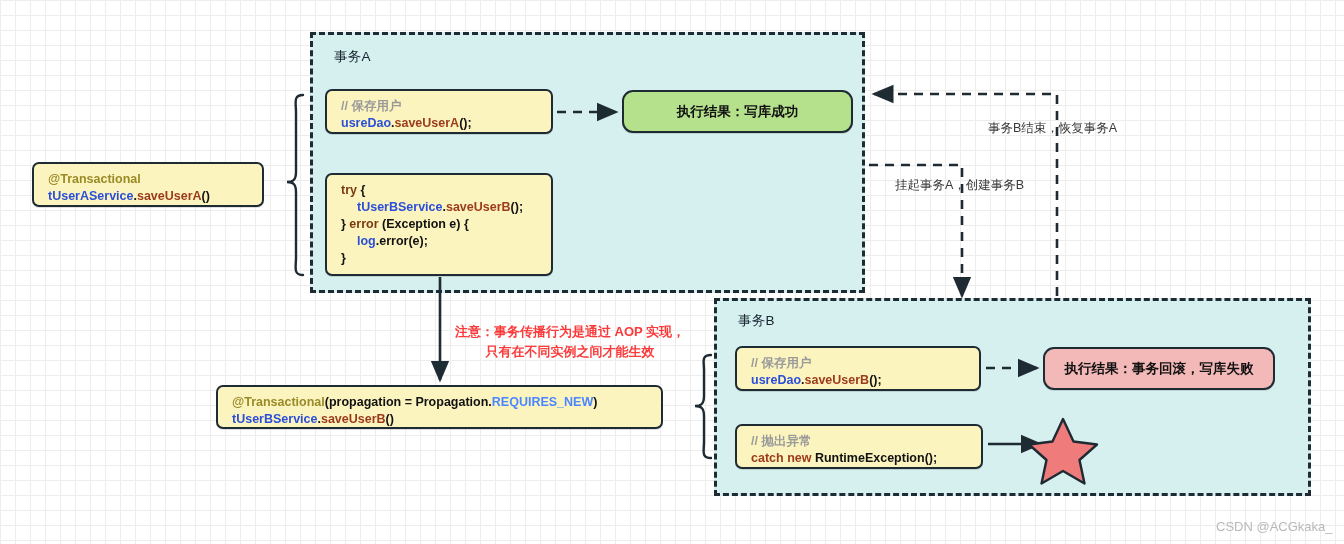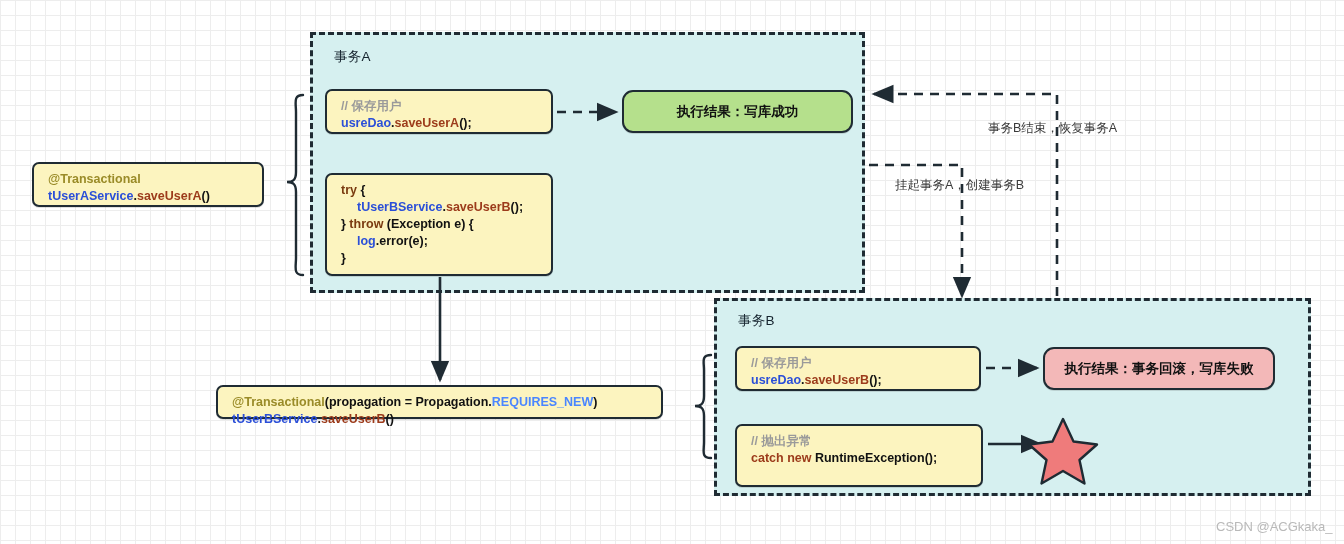--- a/index.html
+++ b/index.html
@@ -120,48 +120,52 @@
   </div>
 
   <div class="code" style="left:325px;top:89px;width:228px;height:45px;">
     <div class="cmt">// 保存用户</div>
     <div><span class="blue">usreDao</span><span>.</span><span class="brown">saveUserA</span><span>();</span></div>
   </div>
 
   <div class="code" style="left:325px;top:173px;width:228px;height:103px;">
     <div><span class="kw">try</span><span> {</span></div>
     <div><span class="ind"></span><span class="blue">tUserBService</span><span>.</span><span class="brown">saveUserB</span><span>();</span></div>
-    <div><span>} </span><span class="kw">throw</span><span> (Exception e) {</span></div>
+    <div><span>} </span><span class="kw">error</span><span> (Exception e) {</span></div>
     <div><span class="ind"></span><span class="blue">log</span><span>.error(e);</span></div>
     <div><span>}</span></div>
   </div>
 
   <div class="result green" style="left:622px;top:90px;width:231px;height:43px;">
     <span>执行结果：写库成功</span>
   </div>
 
-  <div class="code" style="left:216px;top:385px;width:447px;height:34px;">
+  <div class="code" style="left:216px;top:385px;width:447px;height:44px;">
     <div><span class="olive">@Transactional</span><span>(</span><span>propagation</span><span> = </span><span>Propagation.</span><span class="lblue">REQUIRES_NEW</span><span>)</span></div>
     <div><span class="blue">tUserBService</span><span>.</span><span class="brown">saveUserB</span><span>()</span></div>
   </div>
 
   <div class="code" style="left:735px;top:346px;width:246px;height:45px;">
     <div class="cmt">// 保存用户</div>
     <div><span class="blue">usreDao</span><span>.</span><span class="brown">saveUserB</span><span>();</span></div>
   </div>
 
-  <div class="code" style="left:735px;top:424px;width:248px;height:63px;">
+  <div class="code" style="left:735px;top:424px;width:248px;height:45px;">
     <div class="cmt">// 抛出异常</div>
     <div><span class="brown">catch new</span><span> RuntimeException();</span></div>
   </div>
 
   <div class="result pink" style="left:1043px;top:347px;width:232px;height:43px;justify-content:center;">
     <span>执行结果：事务回滚，写库失败</span>
   </div>
 
+  <div class="note-red" style="left:448px;top:322px;width:244px;">
+    <div>注意：事务传播行为是通过 AOP 实现，</div>
+    <div>只有在不同实例之间才能生效</div>
+  </div>
 
   <div class="note-gray" style="left:988px;top:120px;">事务B结束，恢复事务A</div>
   <div class="note-gray" style="left:895px;top:177px;">挂起事务A，创建事务B</div>
 
   <div class="watermark" style="left:1216px;top:519px;">CSDN @ACGkaka_</div>
 
   <svg class="overlay" viewBox="0 0 1344 544">
     <defs>
       <marker id="arrowDark" markerWidth="9" markerHeight="9" refX="7.5" refY="4" orient="auto" markerUnits="strokeWidth">
         <path d="M0,0.4 L8.5,4 L0,7.6 z" fill="#1f2b33"></path>

